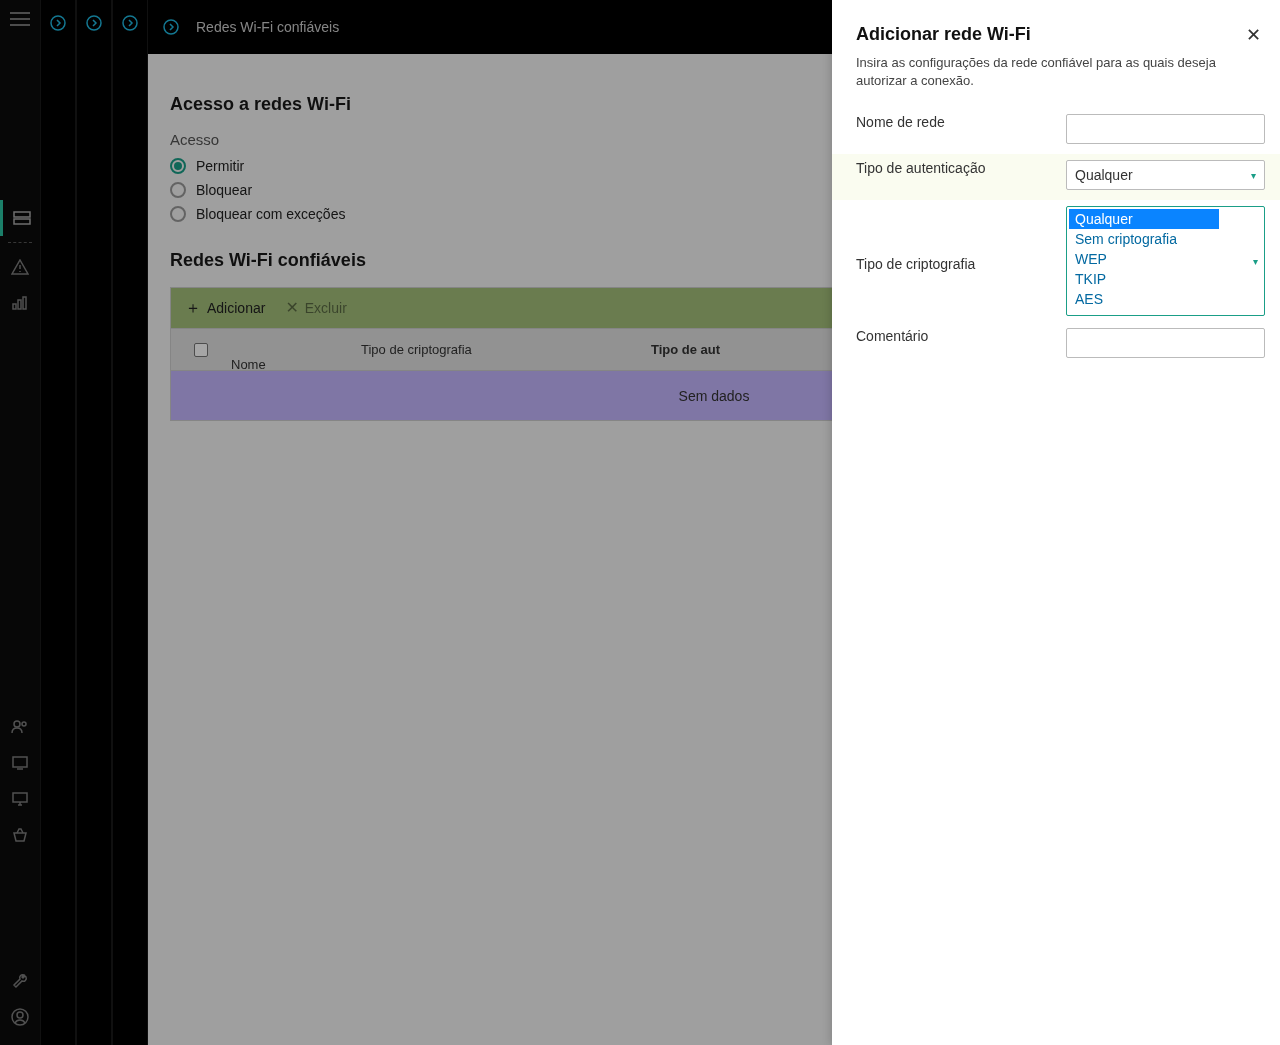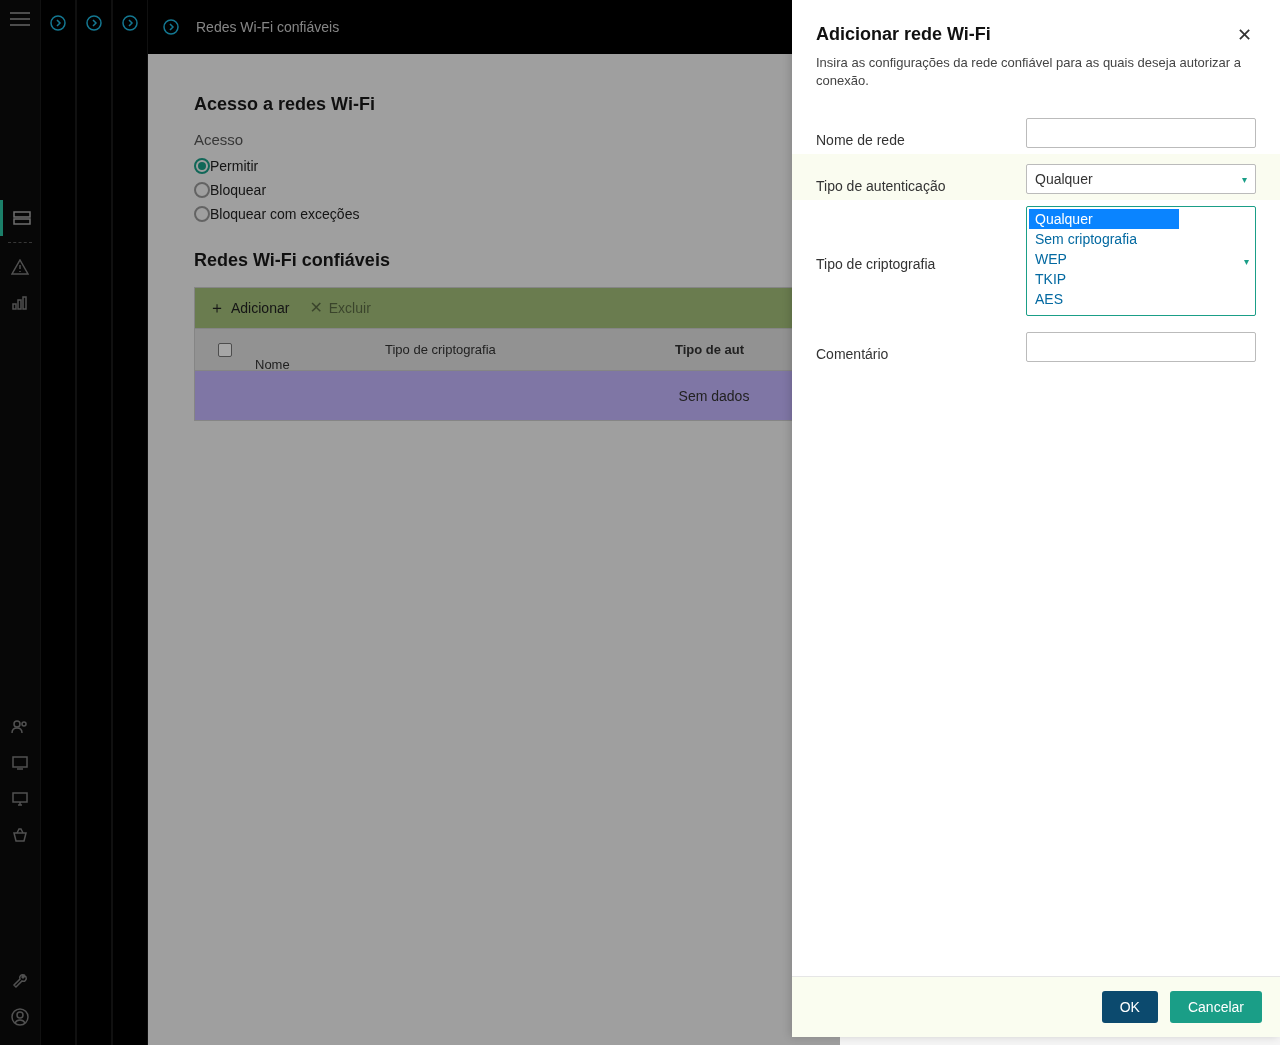--- a/index.html
+++ b/index.html
@@ -19,49 +19,49 @@
 .rail-bottom { margin-bottom: 10px; }
 
 .breadcrumb-col { width: 36px; background: #000; border-left: 1px solid #1a1a1a; border-right: 1px solid #1a1a1a; display: flex; align-items: flex-start; justify-content: center; padding-top: 14px; }
 .bc-icon svg { stroke: #1fb8e0; }
 
 .main-area { flex: 1; display: flex; flex-direction: column; background: #f5f5f5; }
 .top-bar { height: 54px; background: #000; display: flex; align-items: center; padding-left: 14px; gap: 16px; }
 .top-bar .bc-icon { display: flex; align-items: center; }
 .top-title { color: #ccc; font-size: 14px; }
 
-.content-body { flex: 1; padding: 40px 46px; position: relative; }
+.content-body { flex: 1; padding: 40px 22px; position: relative; }
 .section-title { font-size: 18px; font-weight: 600; color: #1a1a1a; margin-bottom: 16px; }
 .field-label { font-size: 15px; color: #555; margin-bottom: 10px; }
 .radio-group { margin-bottom: 28px; }
-.radio-row { display: flex; align-items: center; margin-bottom: 8px; font-size: 14px; color: #222; }
+.radio-row { display: flex; align-items: center; gap: 10px; margin-bottom: 8px; font-size: 14px; color: #222; }
 .radio-outer { width: 16px; height: 16px; border: 2px solid #1a9e87; border-radius: 50%; display: flex; align-items: center; justify-content: center; }
 .radio-outer.grey { border-color: #999; }
 .radio-inner { width: 8px; height: 8px; background: #1a9e87; border-radius: 50%; }
 .toolbar { background: #a3bf7a; height: 42px; display: flex; align-items: center; padding: 0 14px; gap: 20px; border: 1px solid #ccc; }
 .toolbar-btn { display: flex; align-items: center; gap: 6px; font-size: 14px; color: #222; }
 .toolbar-btn.disabled { color: rgba(0,0,0,0.45); }
 .plus-ic { font-size: 16px; line-height: 1; }
 .table-head { height: 42px; border: 1px solid #ccc; border-top: none; display: flex; align-items: center; background: #e1e1e1; font-size: 13px; color: #333; }
 .th-check { width: 60px; display: flex; justify-content: center; }
 .th-name { width: 130px; margin-top: 30px; }
 .th-crypto { width: 290px; }
 .th-auth { width: 190px; font-weight: bold; }
 .checkbox { width: 14px; height: 14px; border: 1.5px solid #777; border-radius: 2px; background: #fff; }
 .table-empty { height: 50px; border: 1px solid #ccc; border-top: none; display: flex; align-items: center; justify-content: center; font-size: 14px; color: #333; background: #c4b5fd; }
 
 .dim-overlay { position: absolute; inset: 0; background: rgba(0,0,0,0.35); pointer-events: none; }
 
-.side-panel { position: absolute; top: 0; right: 0; bottom: 8px; width: 488px; background: #fff; display: flex; flex-direction: column; box-shadow: -2px 0 8px rgba(0,0,0,0.15); }
+.side-panel { position: absolute; top: 0; right: 0; bottom: 0; width: 448px; background: #fff; display: flex; flex-direction: row; box-shadow: -2px 0 8px rgba(0,0,0,0.15); }
 .sp-body { padding: 24px 24px 0 24px; flex: 1; overflow: visible; position: relative; }
 .sp-header { display: flex; align-items: flex-start; justify-content: space-between; margin-bottom: 8px; }
 .sp-title { font-size: 18px; font-weight: 600; color: #111; }
 .sp-close { font-size: 18px; color: #333; cursor: pointer; padding: 0 4px; }
 .sp-sub { font-size: 13px; color: #444; margin-bottom: 18px; line-height: 1.4; }
-.form-row { display: flex; align-items: flex-end; min-height: 46px; padding: 6px 0; position: relative; }
+.form-row { display: flex; align-items: flex-start; min-height: 46px; padding: 6px 0; position: relative; }
 .form-row.highlight { background: #fafcf0; margin: 0 -24px; padding: 6px 24px; }
 .fr-label { width: 210px; font-size: 14px; color: #333; flex-shrink: 0; }
 .fr-input { flex: 1; height: 30px; border: 1px solid #bbb; border-radius: 2px; padding: 0 8px; font-size: 14px; background: #fff; }
 .fr-select { flex: 1; height: 30px; border: 1px solid #bbb; border-radius: 2px; padding: 0 8px; font-size: 14px; color: #333; display: flex; align-items: center; justify-content: space-between; background: #fff; cursor: pointer; }
 .chev { font-size: 10px; color: #1a9e87; }
 .crypto-row { align-items: flex-start; padding-top: 6px; min-height: 120px; }
 .crypto-row .fr-label { padding-top: 50px; }
 .listbox { flex: 1; border: 1.5px solid #1a9e87; border-radius: 2px; padding: 2px; background: #fff; position: relative; min-height: 110px;}
 .lb-chev { position: absolute; right: 6px; top: 50%; transform: translateY(-50%); color: #1a9e87; font-size: 10px; }
 .lb-item { padding: 0 6px; font-size: 14px; color: #0369a1; line-height: 20px; cursor: pointer; white-space: nowrap; }

